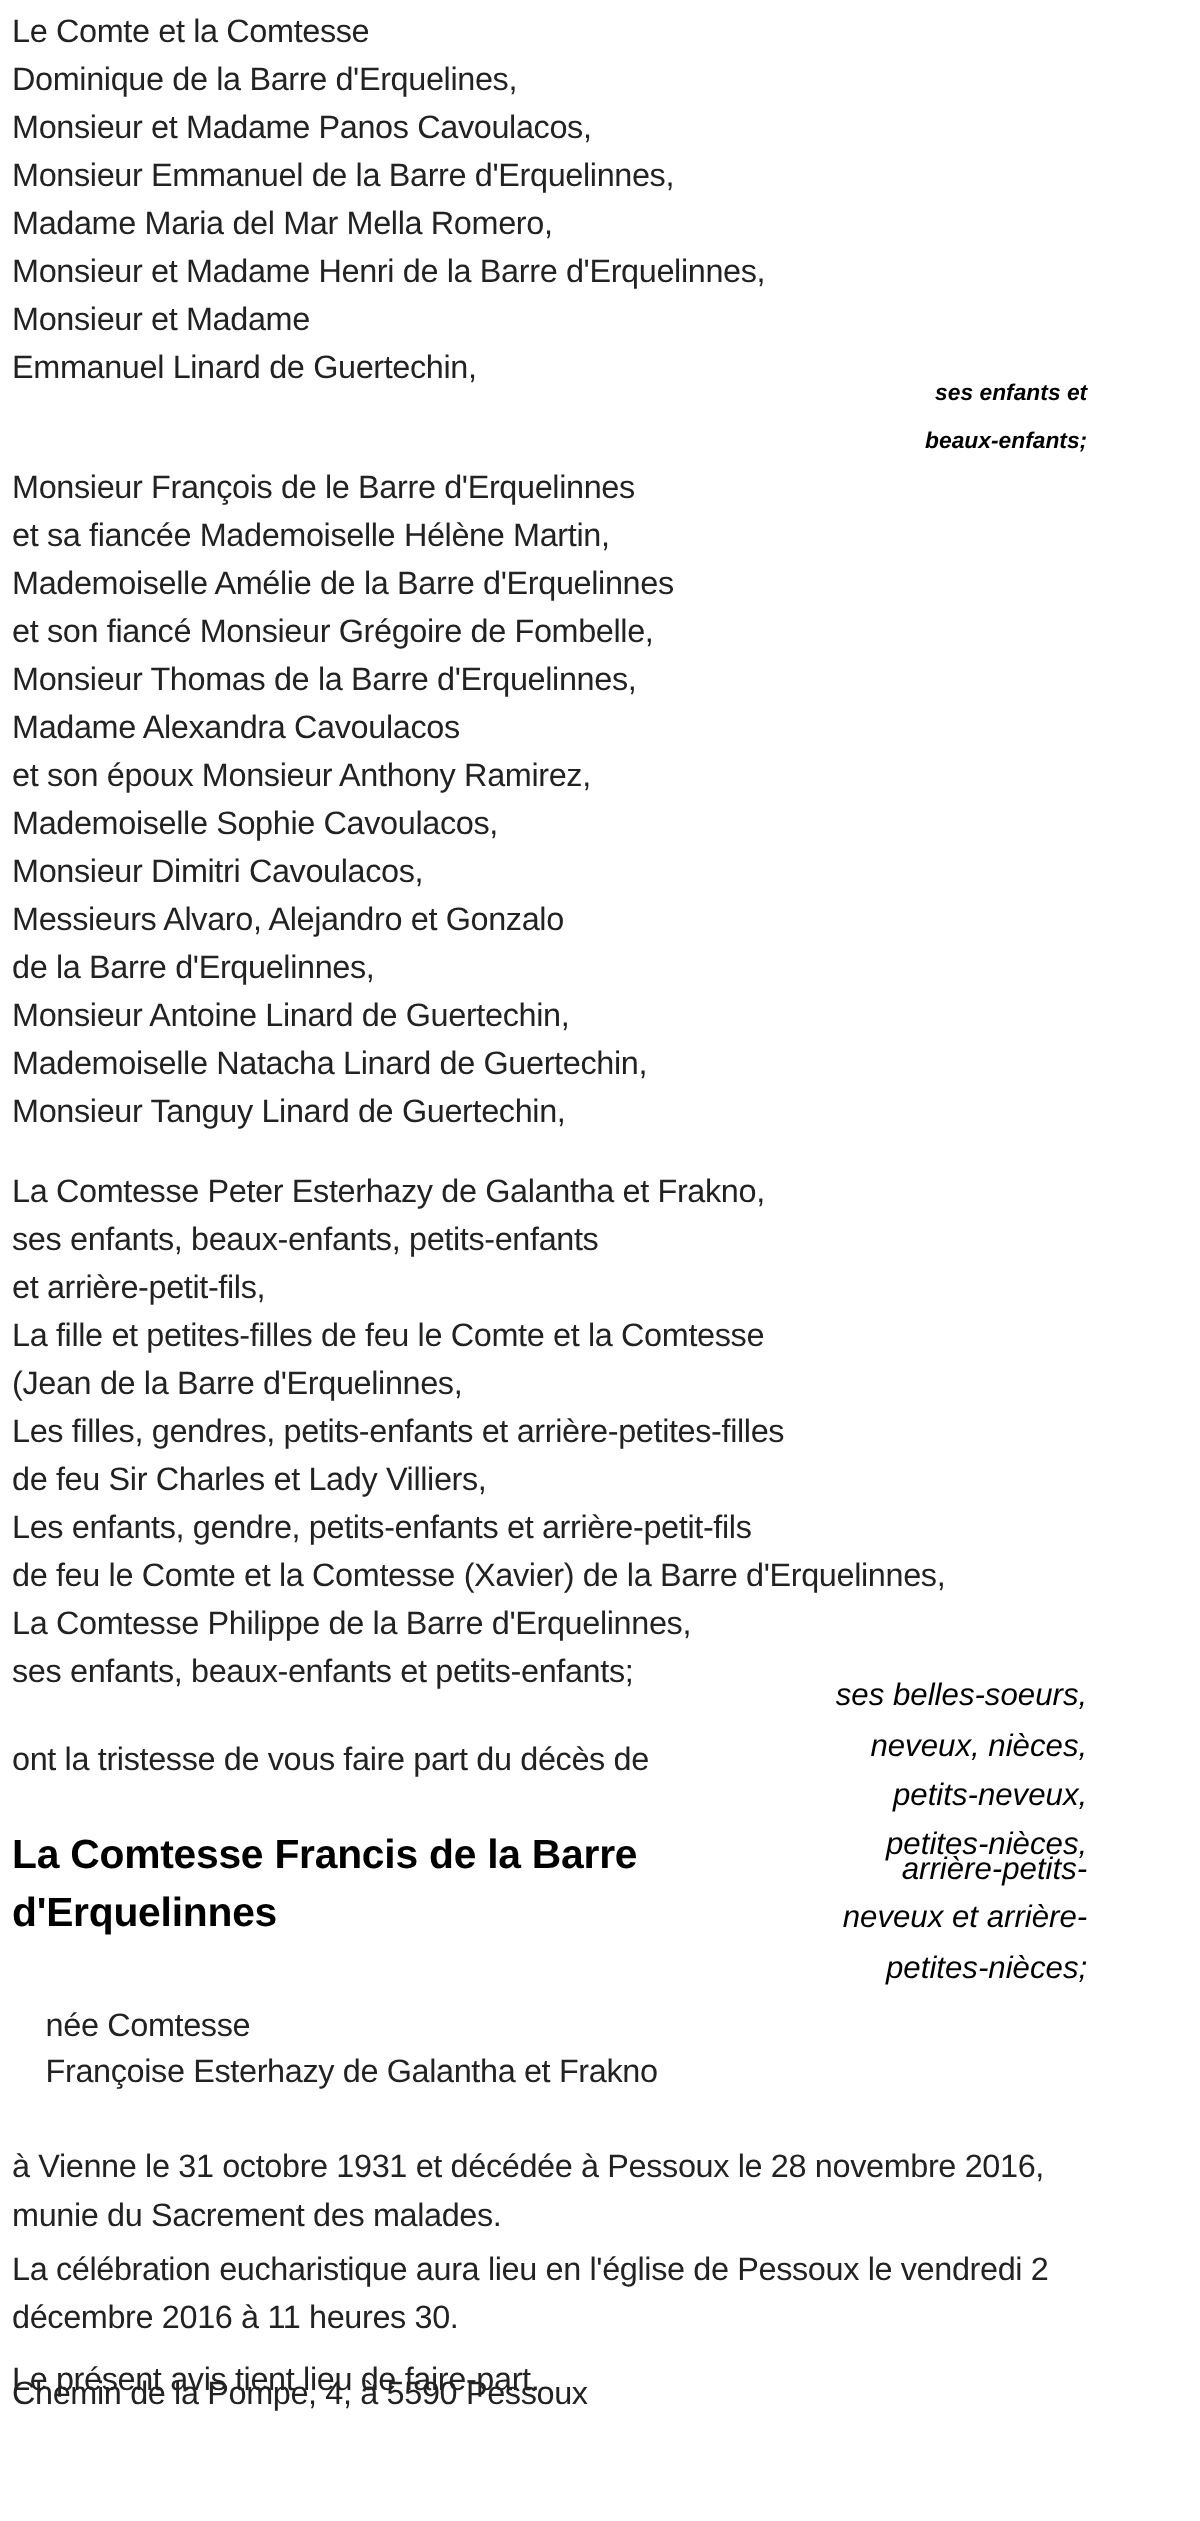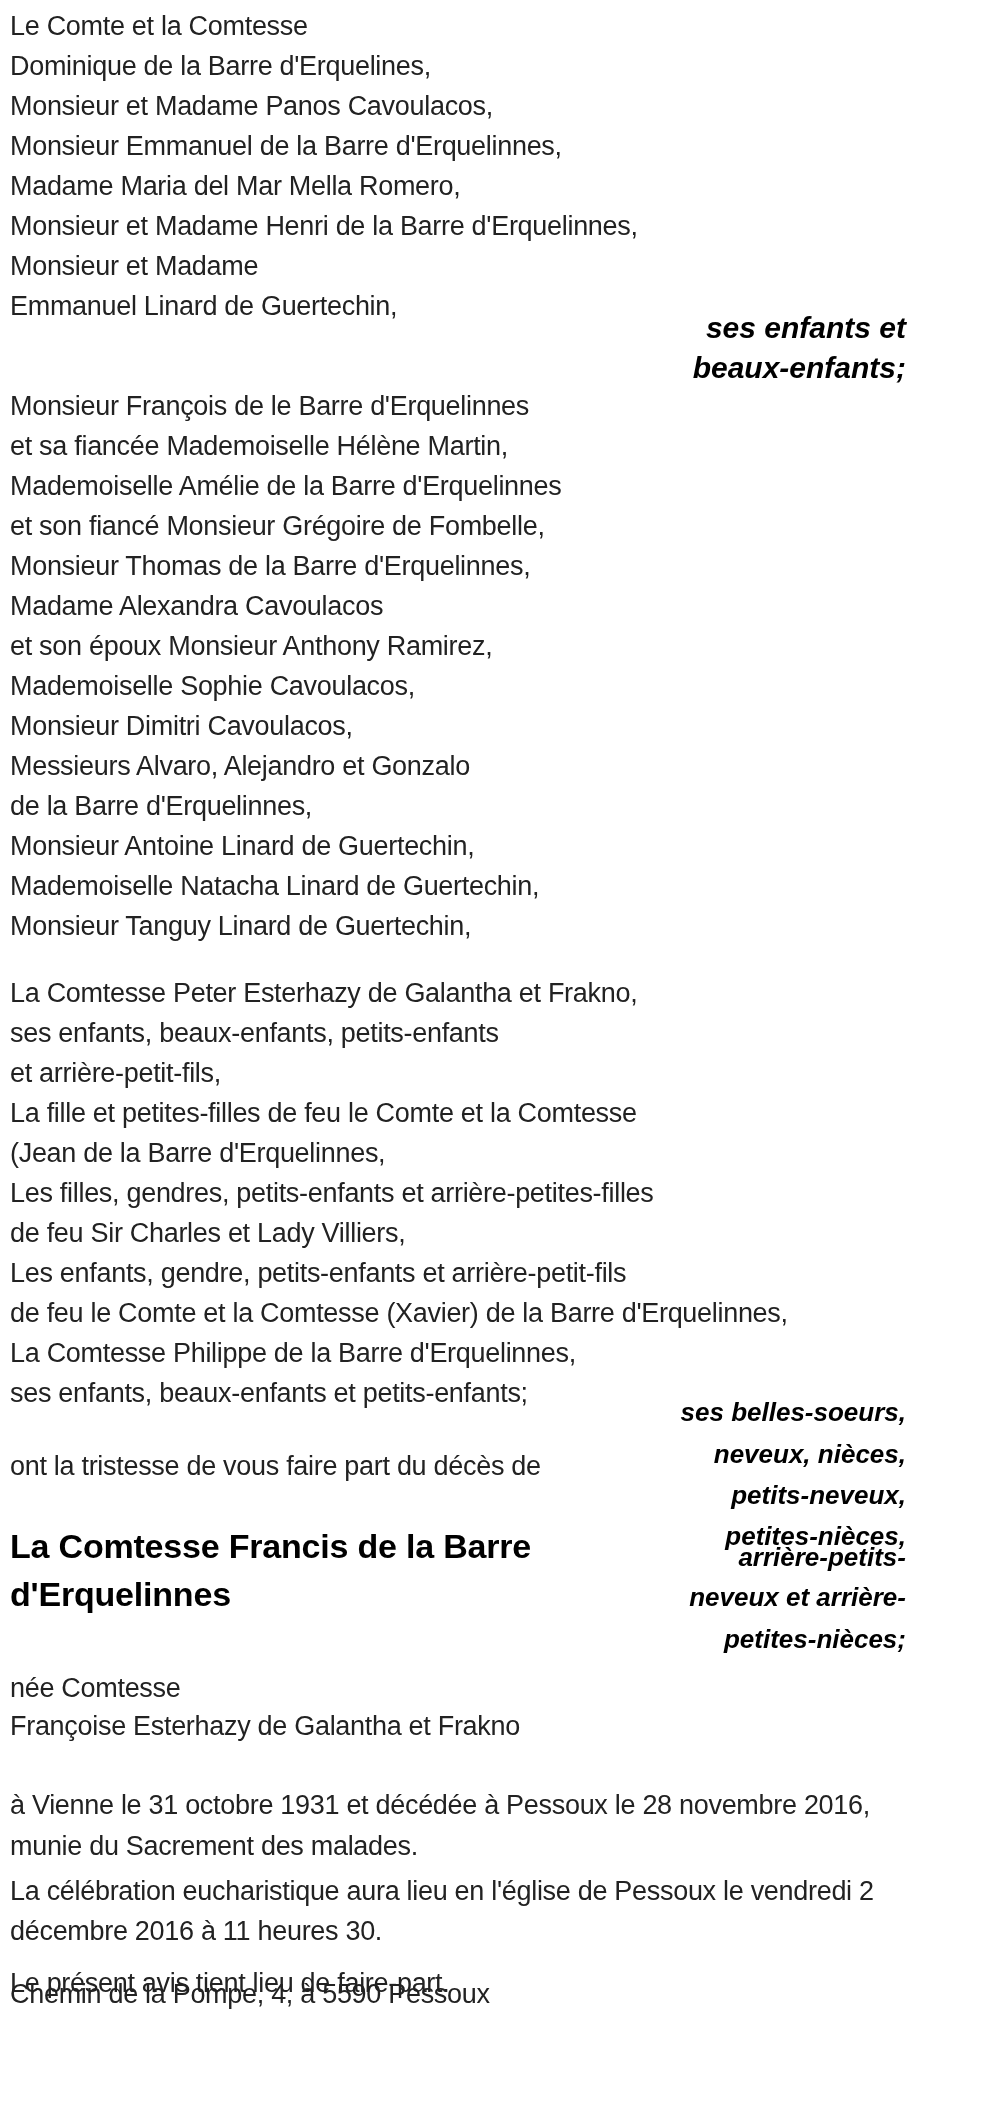--- a/index.html
+++ b/index.html
@@ -23,49 +23,49 @@
   .body {
     font-size: 27px;
     line-height: 40px;
     color: #222222;
     letter-spacing: -0.3px;
     text-align: left;
   }
   .rel {
     position: absolute;
     right: 8px;
-    font-size: 30px;
+    font-size: 19px;
     line-height: 40px;
     font-weight: bold;
     font-style: italic;
     color: #000000;
     text-align: right;
     white-space: nowrap;
   }
   .rel3-line {
     position: absolute;
     right: 8px;
     font-size: 26px;
     line-height: 1;
-    font-weight: bold;
+    font-weight: normal;
     font-style: italic;
     color: #000000;
     white-space: nowrap;
   }
   .heading {
     position: absolute;
     left: 10px;
     width: 700px;
     font-size: 34px;
     line-height: 48px;
     font-weight: bold;
     color: #000000;
     letter-spacing: -0.2px;
   }
-  .maiden { line-height: 38px; }
+  .maiden { line-height: 38px; margin-left: 28px; }
   .dates  { line-height: 41px; }
   .ln { white-space: nowrap; }
 </style>
 </head>
 <body>
 
 <div id="page">
 
   <div class="para body" style="top:6px">
     <div class="ln">Le Comte et la Comtesse</div>

